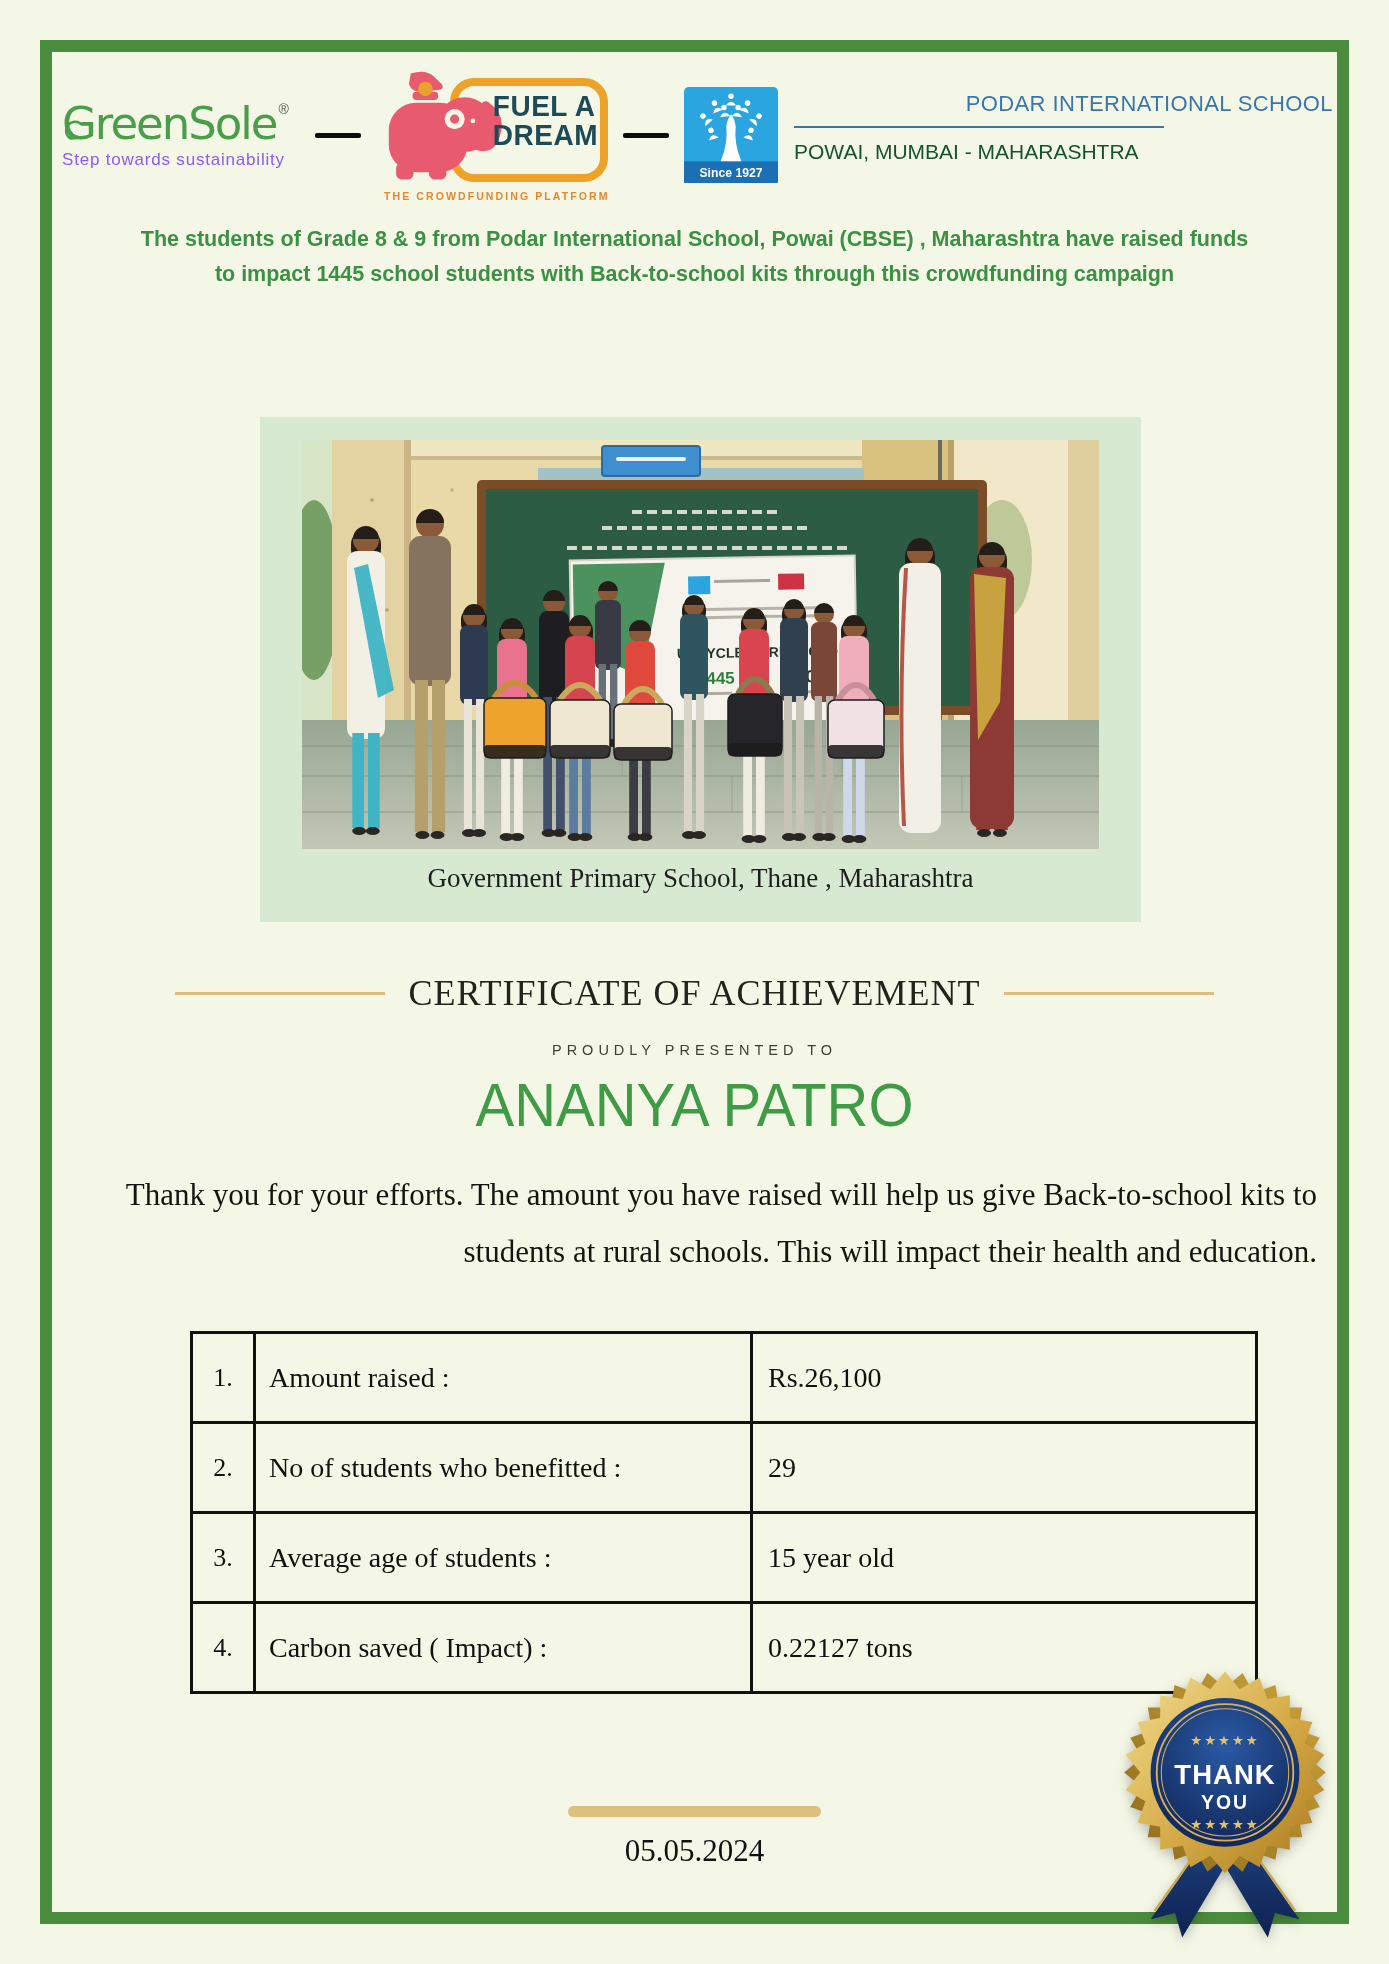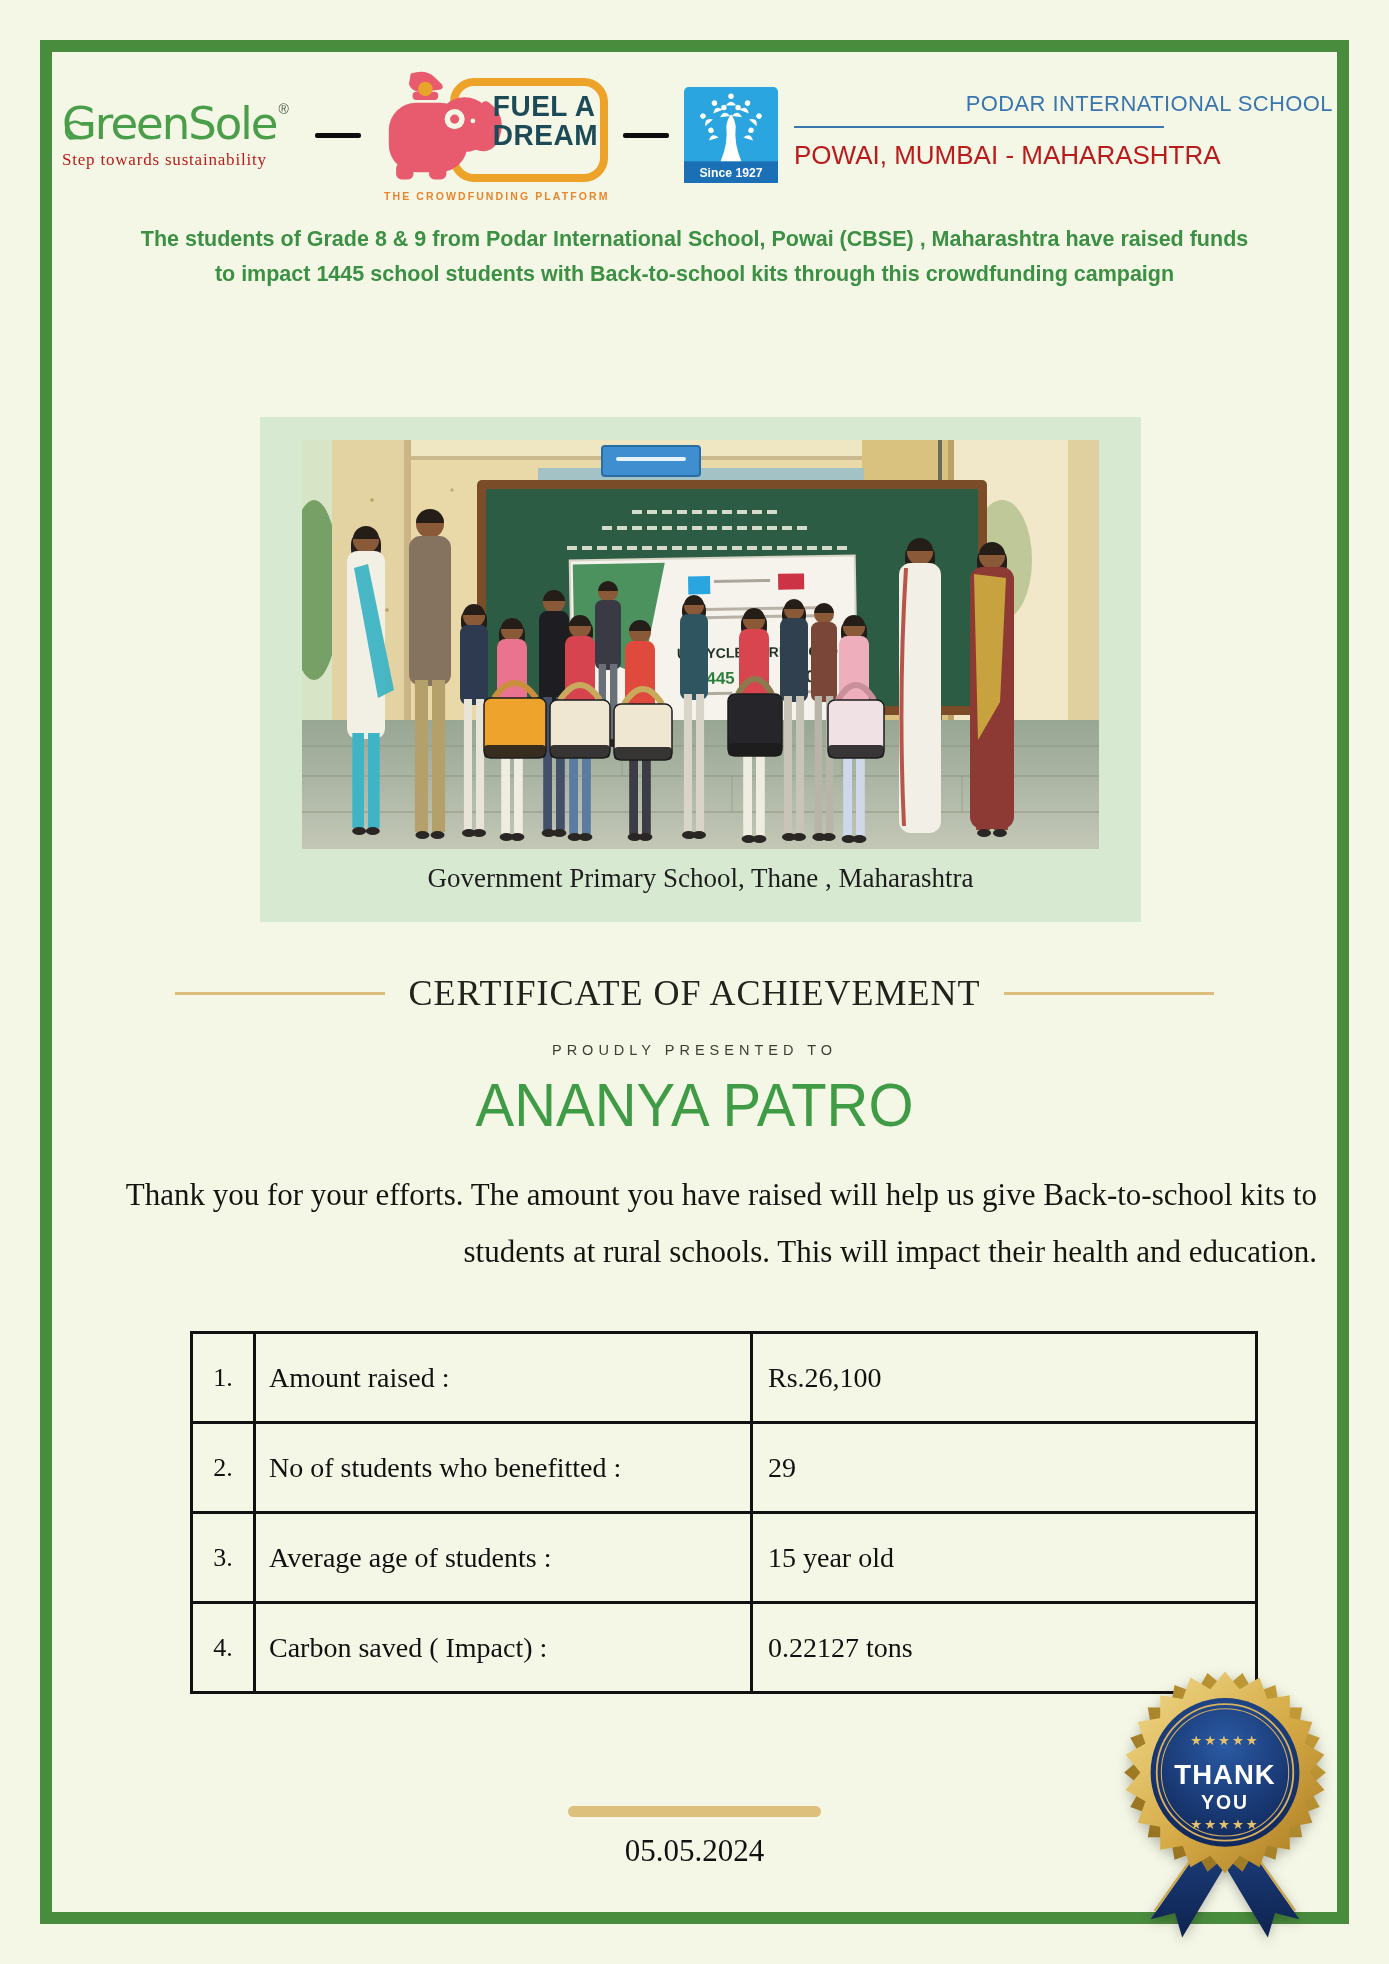--- a/index.html
+++ b/index.html
@@ -8,36 +8,36 @@
   .frame{position:absolute;left:40px;top:40px;right:40px;bottom:40px;
          border:12px solid #4a8c3e;pointer-events:none;z-index:2;}
 
   
   .logos{position:absolute;top:76px;left:62px;right:56px;display:flex;align-items:center;gap:15px;z-index:3;}
   .gs{position:relative;width:238px;flex:0 0 auto;}
   .gs-row{position:relative;display:flex;align-items:flex-start;}
   .gs-name{font-family:"DejaVu Sans",sans-serif;font-size:45px;line-height:1;color:#4a9e4a;letter-spacing:-2px;}
   .gs-reg{font-size:14px;color:#4a5a4a;margin-left:2px;}
   .gs-arrow{position:absolute;left:1px;bottom:2px;width:24px;height:24px;}
-  .gs-tag{font-size:17px;color:#b91c1c;letter-spacing:.8px;margin-top:4px;font-family:Liberation Serif, serif;}
+  .gs-tag{font-size:17px;color:#8b5cf6;letter-spacing:.8px;margin-top:4px;}
   .logo-dash{width:46px;height:5px;background:#0d0d0d;border-radius:2px;flex:0 0 auto;}
   .fad{position:relative;width:232px;height:118px;flex:0 0 auto;}
   .fad-box{position:absolute;right:0;top:2px;width:142px;height:88px;border:8px solid #eda229;
            border-radius:24px;background:transparent;}
   .fad-eleph{position:absolute;left:0;top:-6px;width:128px;height:122px;}
   .fad-text{position:absolute;right:10px;top:16px;text-align:left;color:#1c4a57;font-weight:700;
             font-size:28px;line-height:.95;letter-spacing:.5px;transform:scaleY(1.08);transform-origin:top;}
   .fad-tag{position:absolute;left:8px;bottom:-8px;width:230px;font-size:10.5px;font-weight:700;
            color:#e8862e;letter-spacing:2.1px;white-space:nowrap;}
   .podar{display:flex;align-items:flex-start;gap:16px;flex:1 1 auto;}
   .podar-badge{width:94px;height:96px;flex:0 0 auto;}
   .podar-text{padding-top:4px;flex:1;}
   .podar-title{font-size:22px;color:#3a76ad;letter-spacing:.4px;text-align:right;}
   .podar-rule{height:2px;background:#3a76ad;margin:9px 0 10px;max-width:370px;}
-  .podar-sub{font-size:26px;color:#b91c1c;line-height:1.35;}
+  .podar-sub{font-size:21px;color:#14532d;line-height:1.35;}
 
   
   .intro{position:absolute;top:222px;left:50%;transform:translateX(-50%);width:1130px;
          text-align:center;font-weight:700;font-size:21.5px;line-height:1.62;color:#3b9044;}
 
   
   .photo-wrap{position:absolute;left:260px;top:417px;width:881px;height:505px;background:#d8e9d2;}
   .photo-svg{position:absolute;left:42px;top:23px;width:797px;height:409px;display:block;}
   .photo-caption{position:absolute;left:0;right:0;top:446px;text-align:center;
                  font-family:"Liberation Serif",serif;font-size:27px;color:#1d1d1d;}

